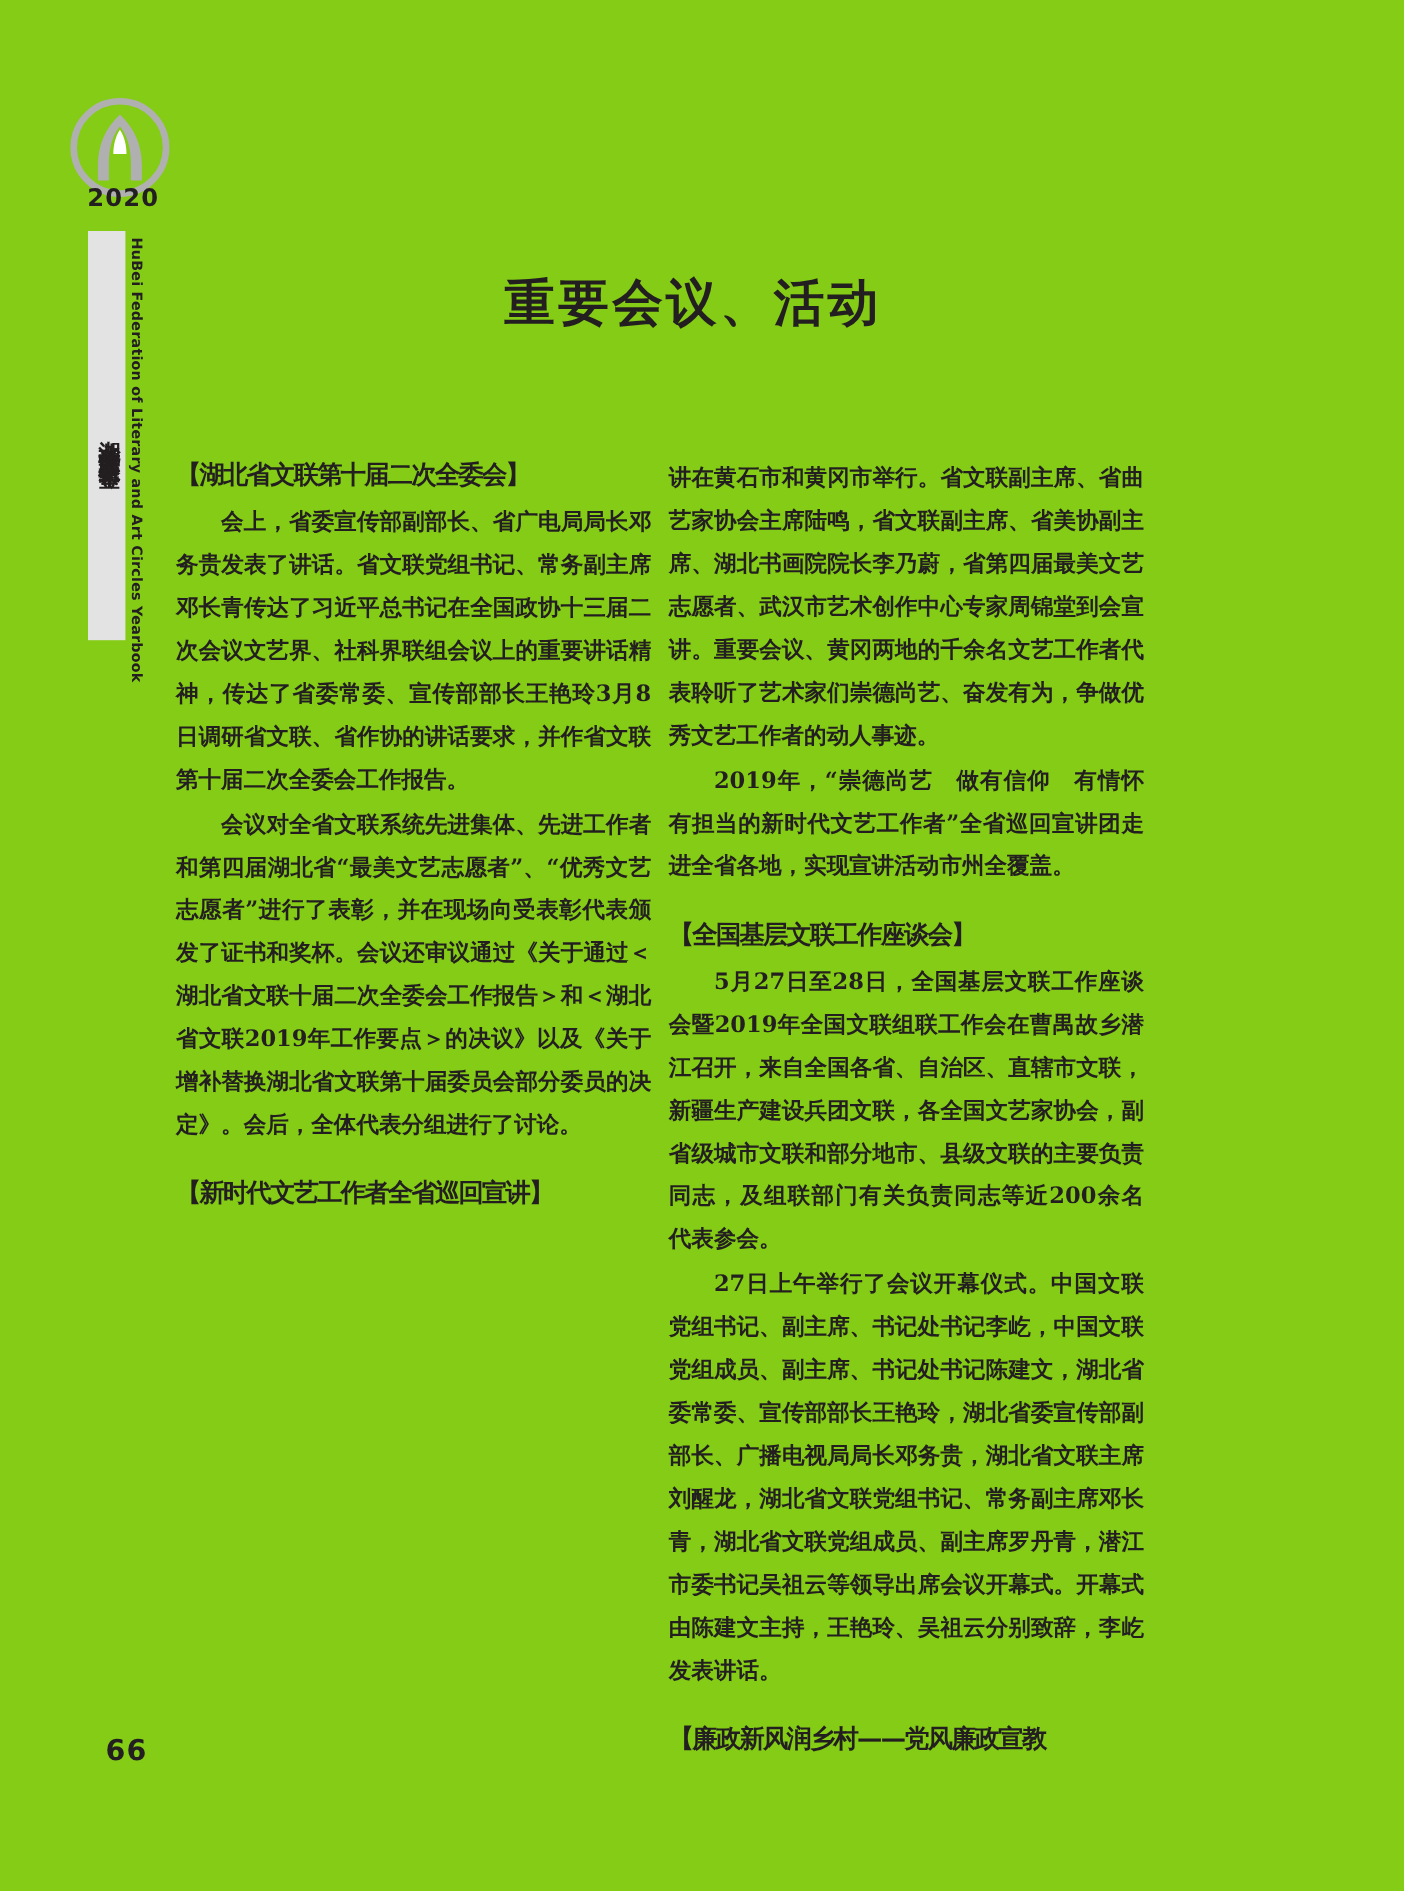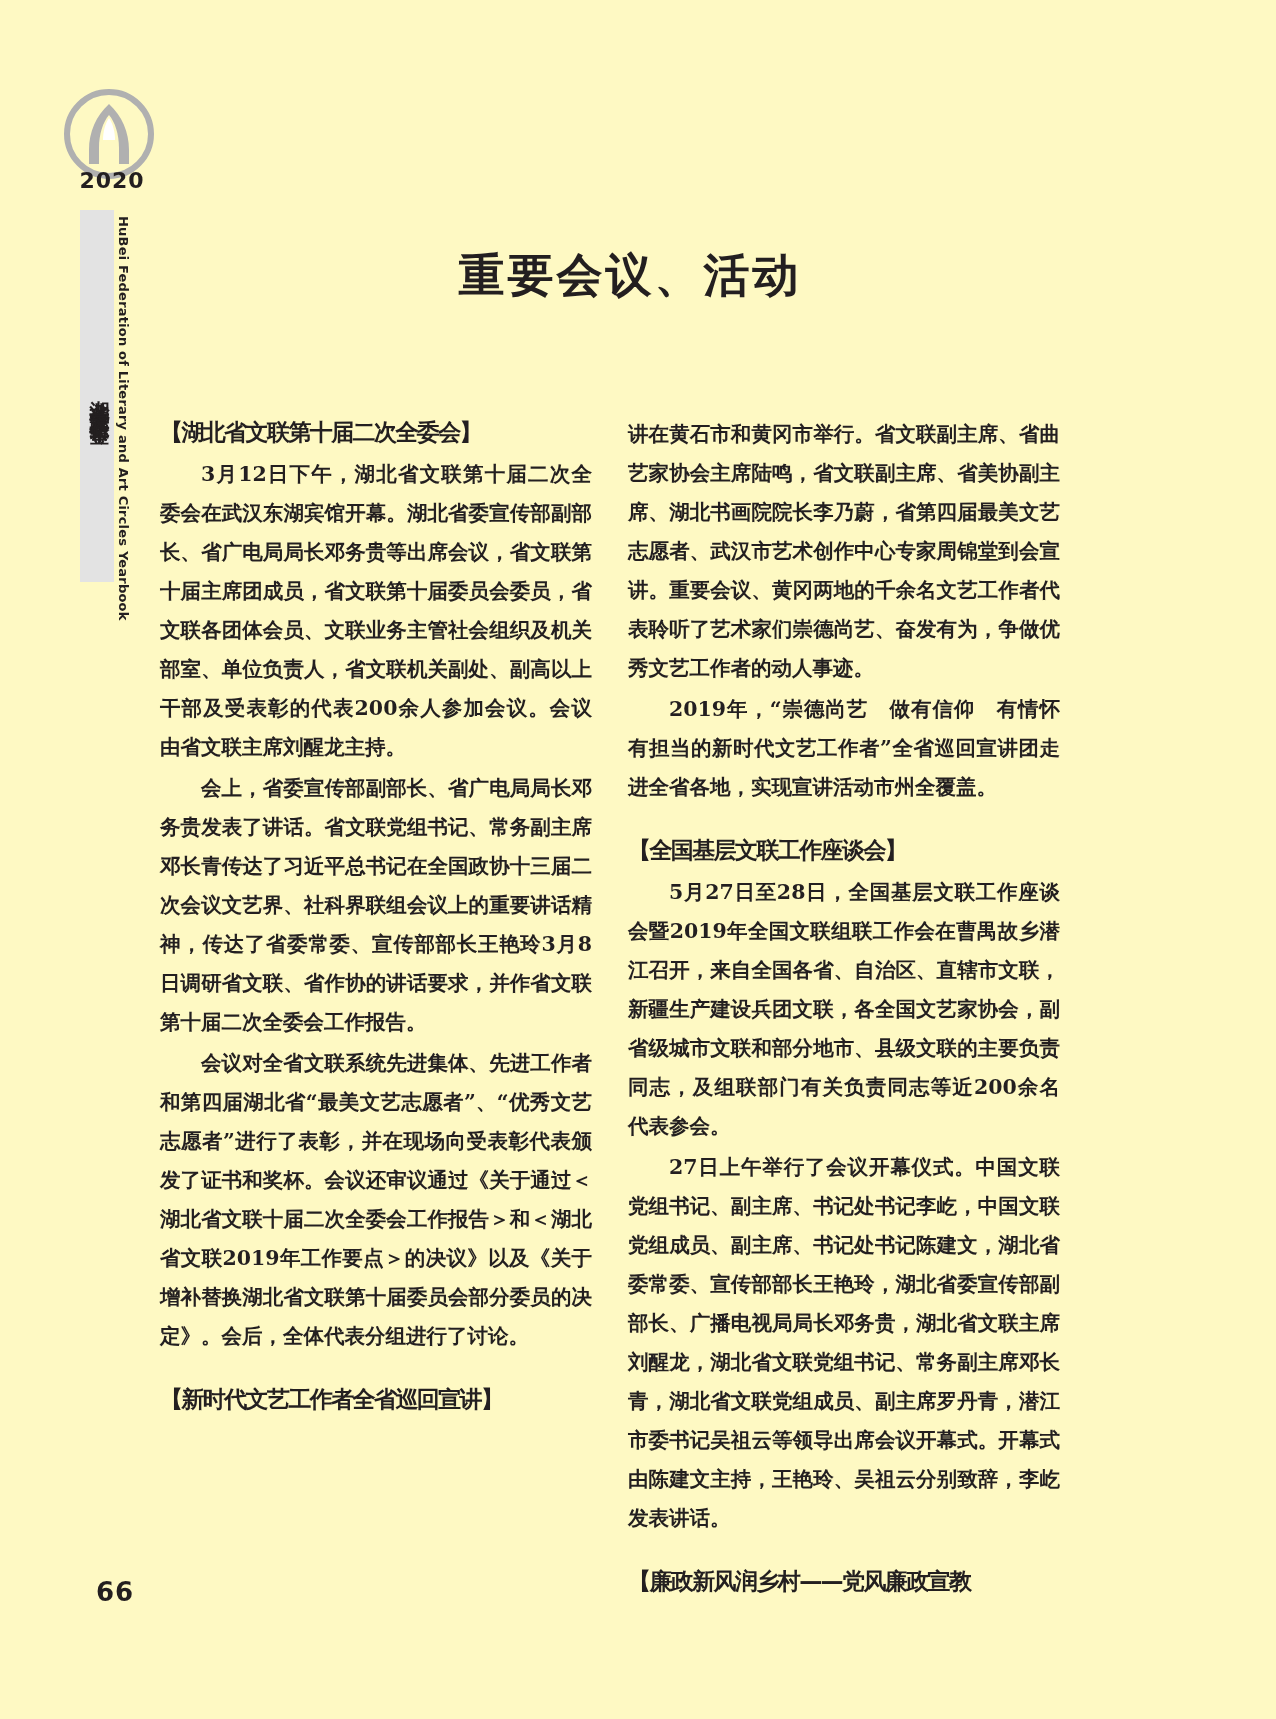--- a/index.html
+++ b/index.html
@@ -4,21 +4,21 @@
 <style>
   html, body {
     margin: 0;
     padding: 0;
     background: #ffffff;
   }
   .page {
     position: relative;
     width: 1276px;
     height: 1719px;
-    background: #fef9c3;
+    background: #84cc16;
     overflow: hidden;
     font-family: "DejaVu Serif", "Liberation Serif", serif;
   }
   .emblem-wrap {
     position: absolute;
     left: 63px;
     top: 88px;
     width: 92px;
     height: 92px;
   }
@@ -92,21 +92,21 @@
   }
 
   
   .columns {
     position: absolute;
     left: 160px;
     top: 415px;
     width: 905px;
     height: 1110px;
     display: flex;
-    gap: 36px;
+    gap: 16px;
   }
   .col {
     width: 432px;
     position: relative;
   }
 
   h2.section-head {
     margin: 0 0 6px 0;
     font-family: "DejaVu Sans", "Liberation Sans", sans-serif;
     font-weight: 700;
@@ -168,21 +168,20 @@
   <div class="spine"></div>
   <div class="spine-cn">湖北省文学艺术界联合会年鉴</div>
   <div class="spine-en">HuBei Federation of Literary and Art Circles Yearbook</div>
 
   <h1 class="page-title">重要会议、活动</h1>
 
   <div class="columns">
 
     <div class="col">
       <h2 class="section-head tight">【湖北省文联第十届二次全委会】</h2>
-      <p class="para">3月12日下午，湖北省文联第十届二次全委会在武汉东湖宾馆开幕。湖北省委宣传部副部长、省广电局局长邓务贵等出席会议，省文联第十届主席团成员，省文联第十届委员会委员，省文联各团体会员、文联业务主管社会组织及机关部室、单位负责人，省文联机关副处、副高以上干部及受表彰的代表200余人参加会议。会议由省文联主席刘醒龙主持。</p>
       <p class="para">会上，省委宣传部副部长、省广电局局长邓务贵发表了讲话。省文联党组书记、常务副主席邓长青传达了习近平总书记在全国政协十三届二次会议文艺界、社科界联组会议上的重要讲话精神，传达了省委常委、宣传部部长王艳玲3月8日调研省文联、省作协的讲话要求，并作省文联第十届二次全委会工作报告。</p>
       <p class="para">会议对全省文联系统先进集体、先进工作者和第四届湖北省“最美文艺志愿者”、“优秀文艺志愿者”进行了表彰，并在现场向受表彰代表颁发了证书和奖杯。会议还审议通过《关于通过＜湖北省文联十届二次全委会工作报告＞和＜湖北省文联2019年工作要点＞的决议》以及《关于增补替换湖北省文联第十届委员会部分委员的决定》。会后，全体代表分组进行了讨论。</p>
 
       <h2 class="section-head tight spaced">【新时代文艺工作者全省巡回宣讲】</h2>
     </div>
 
     <div class="col">
       <p class="para no-indent">讲在黄石市和黄冈市举行。省文联副主席、省曲艺家协会主席陆鸣，省文联副主席、省美协副主席、湖北书画院院长李乃蔚，省第四届最美文艺志愿者、武汉市艺术创作中心专家周锦堂到会宣讲。重要会议、黄冈两地的千余名文艺工作者代表聆听了艺术家们崇德尚艺、奋发有为，争做优秀文艺工作者的动人事迹。</p>
       <p class="para">2019年，“崇德尚艺　做有信仰　有情怀　有担当的新时代文艺工作者”全省巡回宣讲团走进全省各地，实现宣讲活动市州全覆盖。</p>
 

